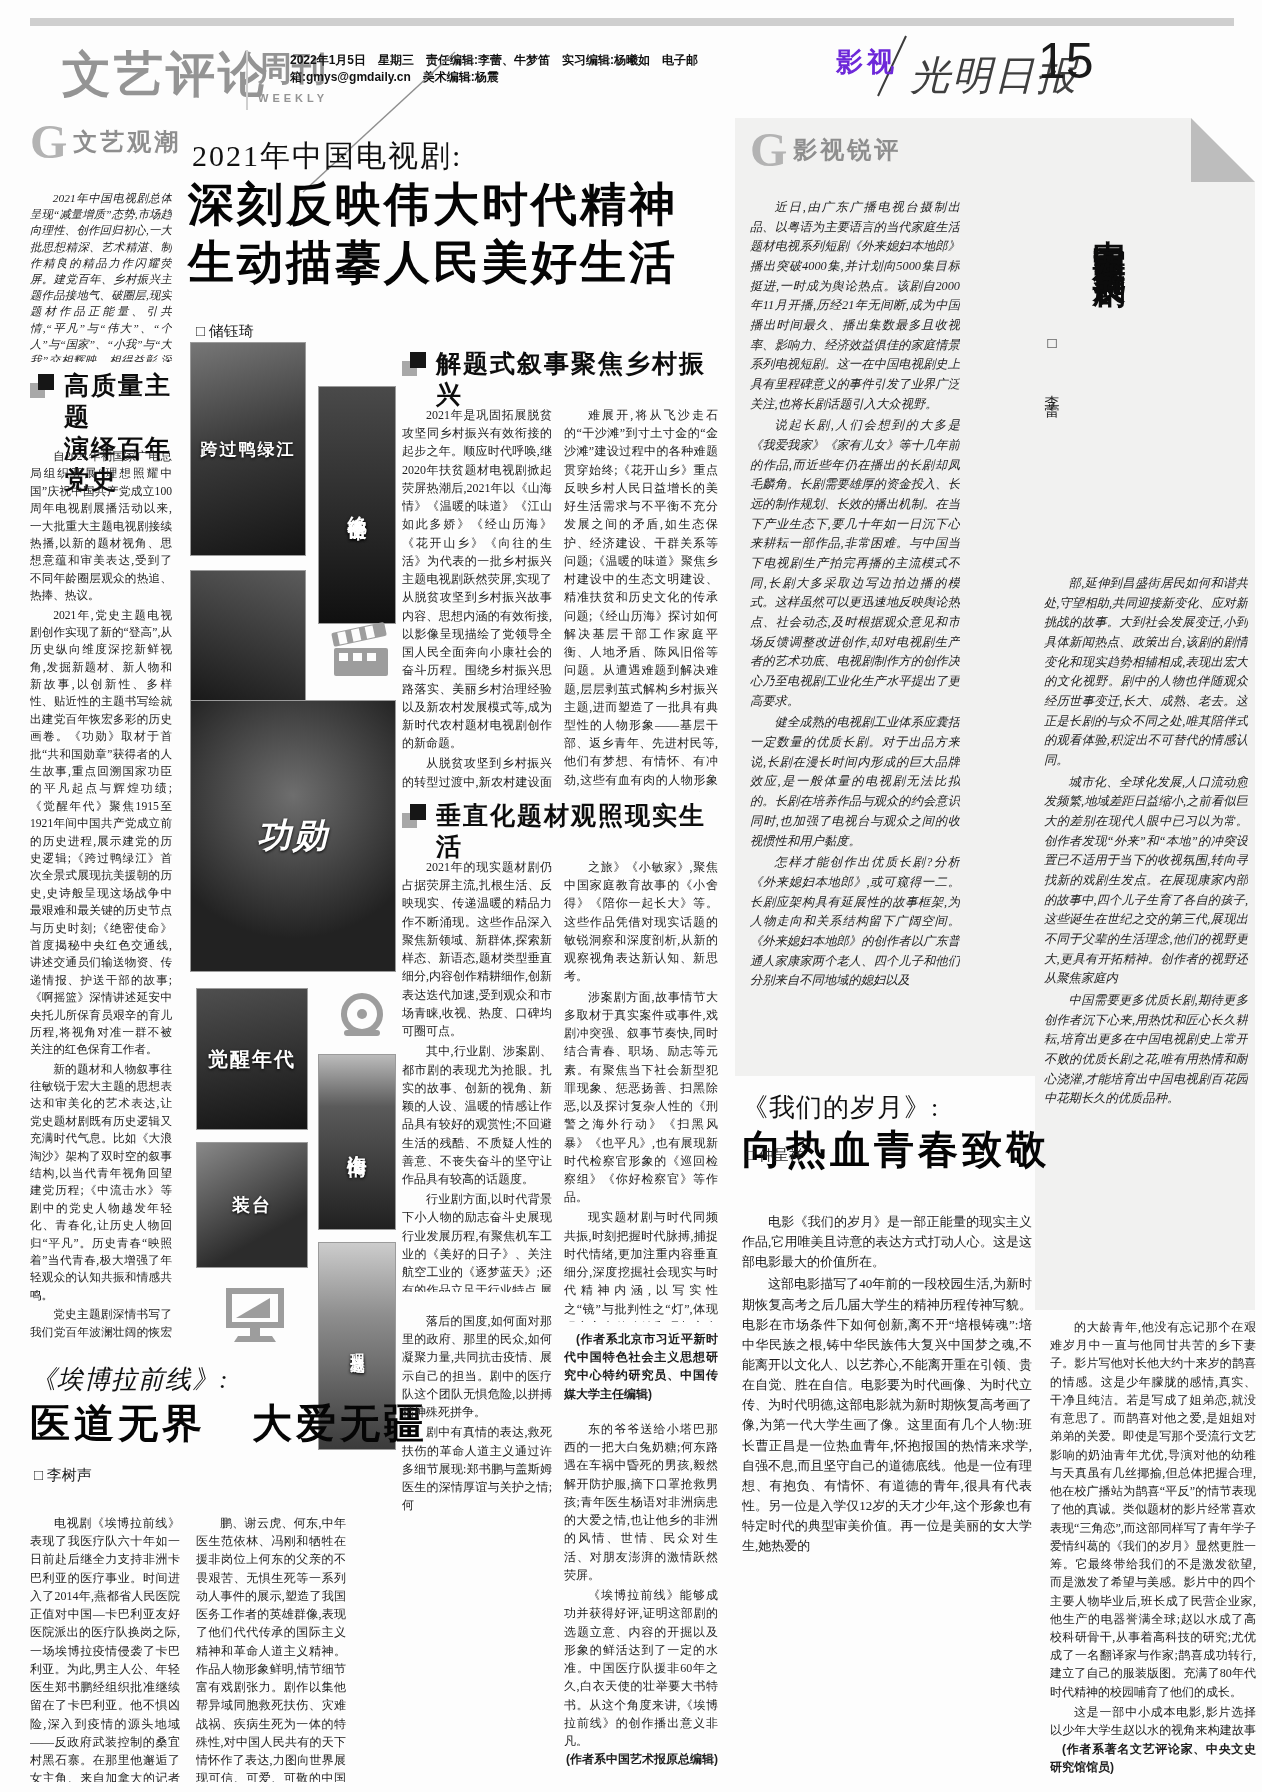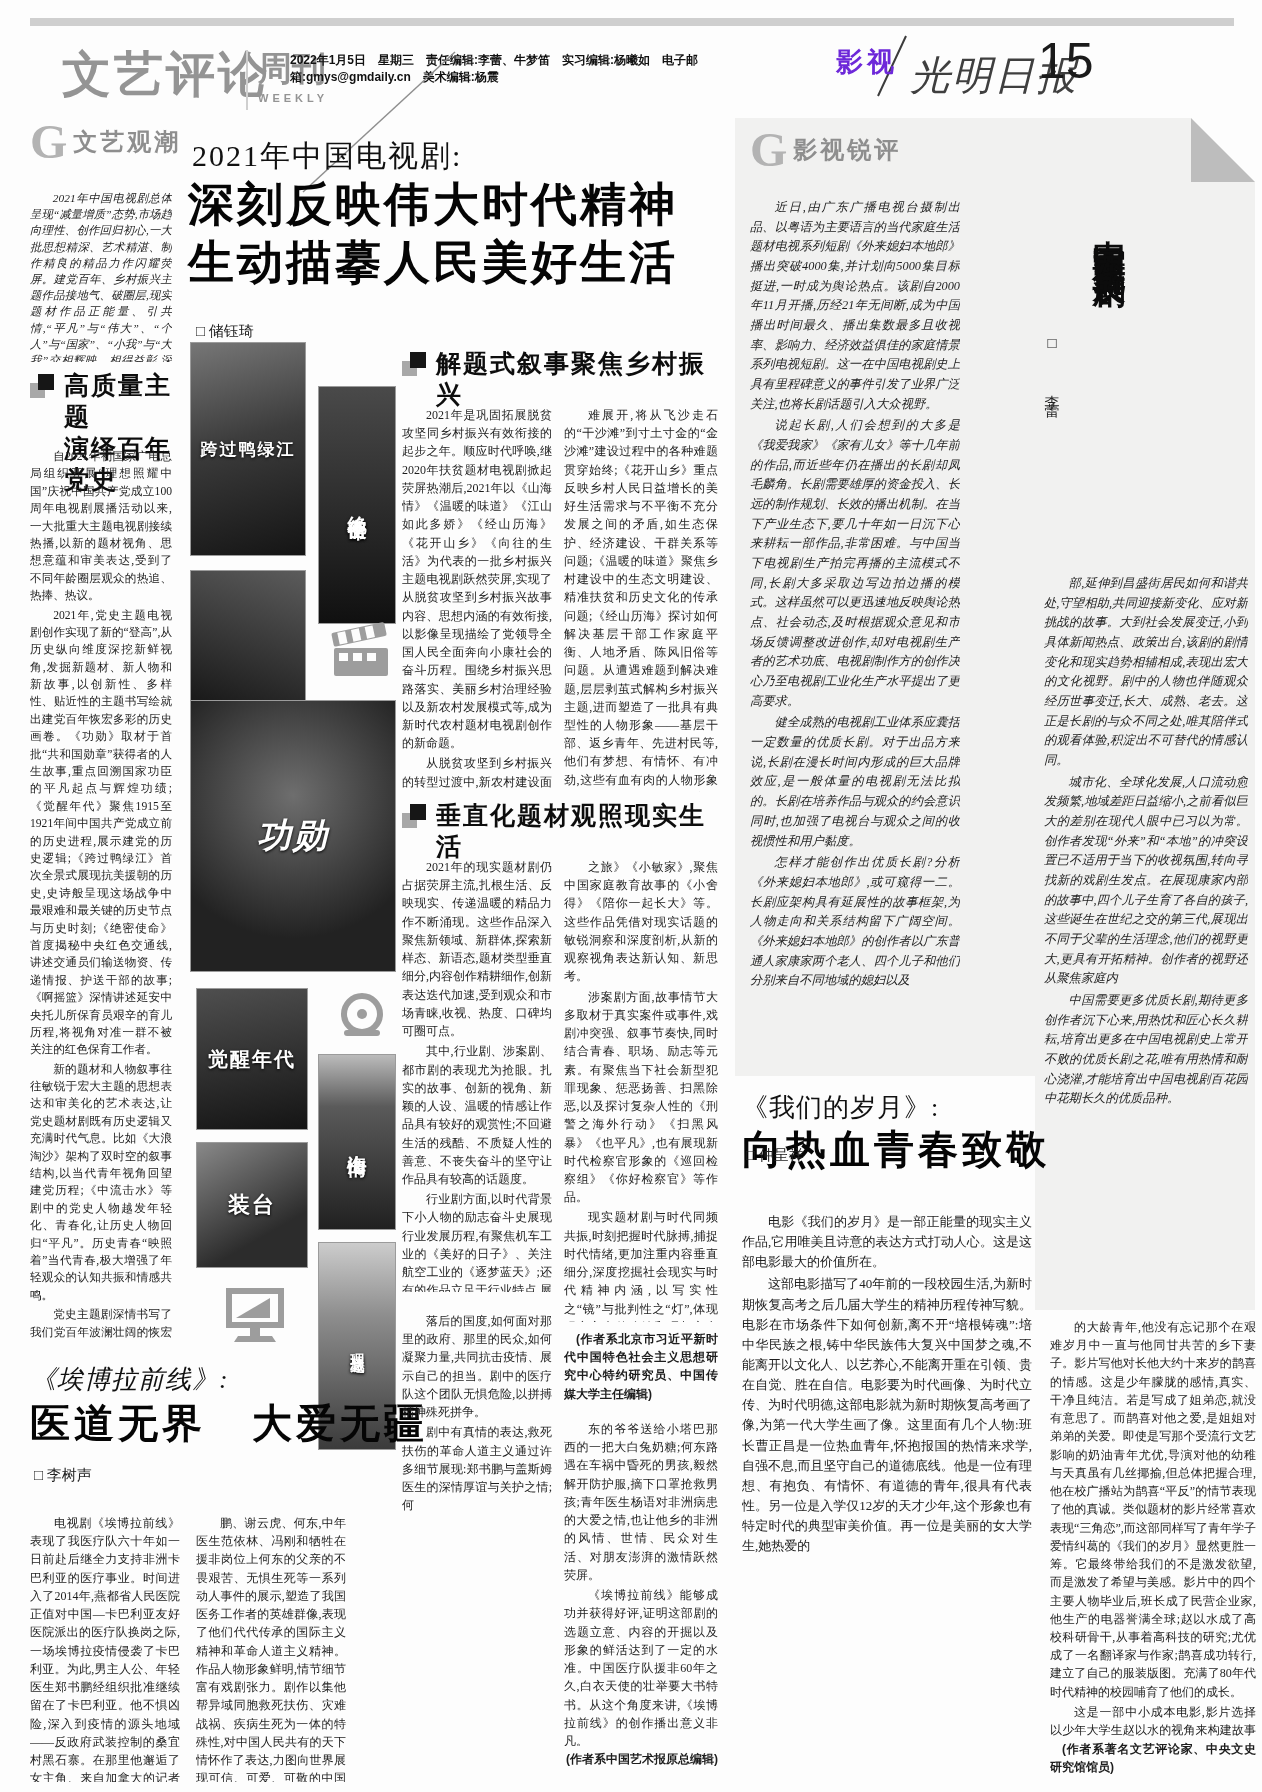--- a/index.html
+++ b/index.html
@@ -131,21 +131,21 @@
   <g fill="#9d9d9d">
     <circle cx="26" cy="24" r="5"></circle>
     <rect x="8" y="40" width="36" height="6" rx="3"></rect>
   </g>
 </svg>
 
 <div class="poster v" style="left:318px;top:1054px;width:78px;height:176px;background:linear-gradient(180deg,#bdbdbd,#5a5a5a 30%,#202020);">
   <span class="pt">山海情</span>
 </div>
 <div class="poster" style="left:196px;top:1142px;width:112px;height:126px;background:linear-gradient(150deg,#8a8a8a,#2c2c2c 70%);">
-  <span class="pt" style="font-size:22px;">装台</span>
+  <span class="pt" style="font-size:18px;">装台</span>
 </div>
 
 <svg class="icon" style="left:222px;top:1284px;" width="66" height="60" viewBox="0 0 66 60">
   <g fill="#9d9d9d">
     <path d="M4 4 h58 v40 h-58 z M10 10 v28 h46 v-28 z" fill-rule="evenodd"></path>
     <path d="M14 34 L48 14 v20 z"></path>
     <rect x="28" y="44" width="10" height="8"></rect>
     <path d="M16 52 h34 l4 6 h-42 z"></path>
   </g>
 </svg>

